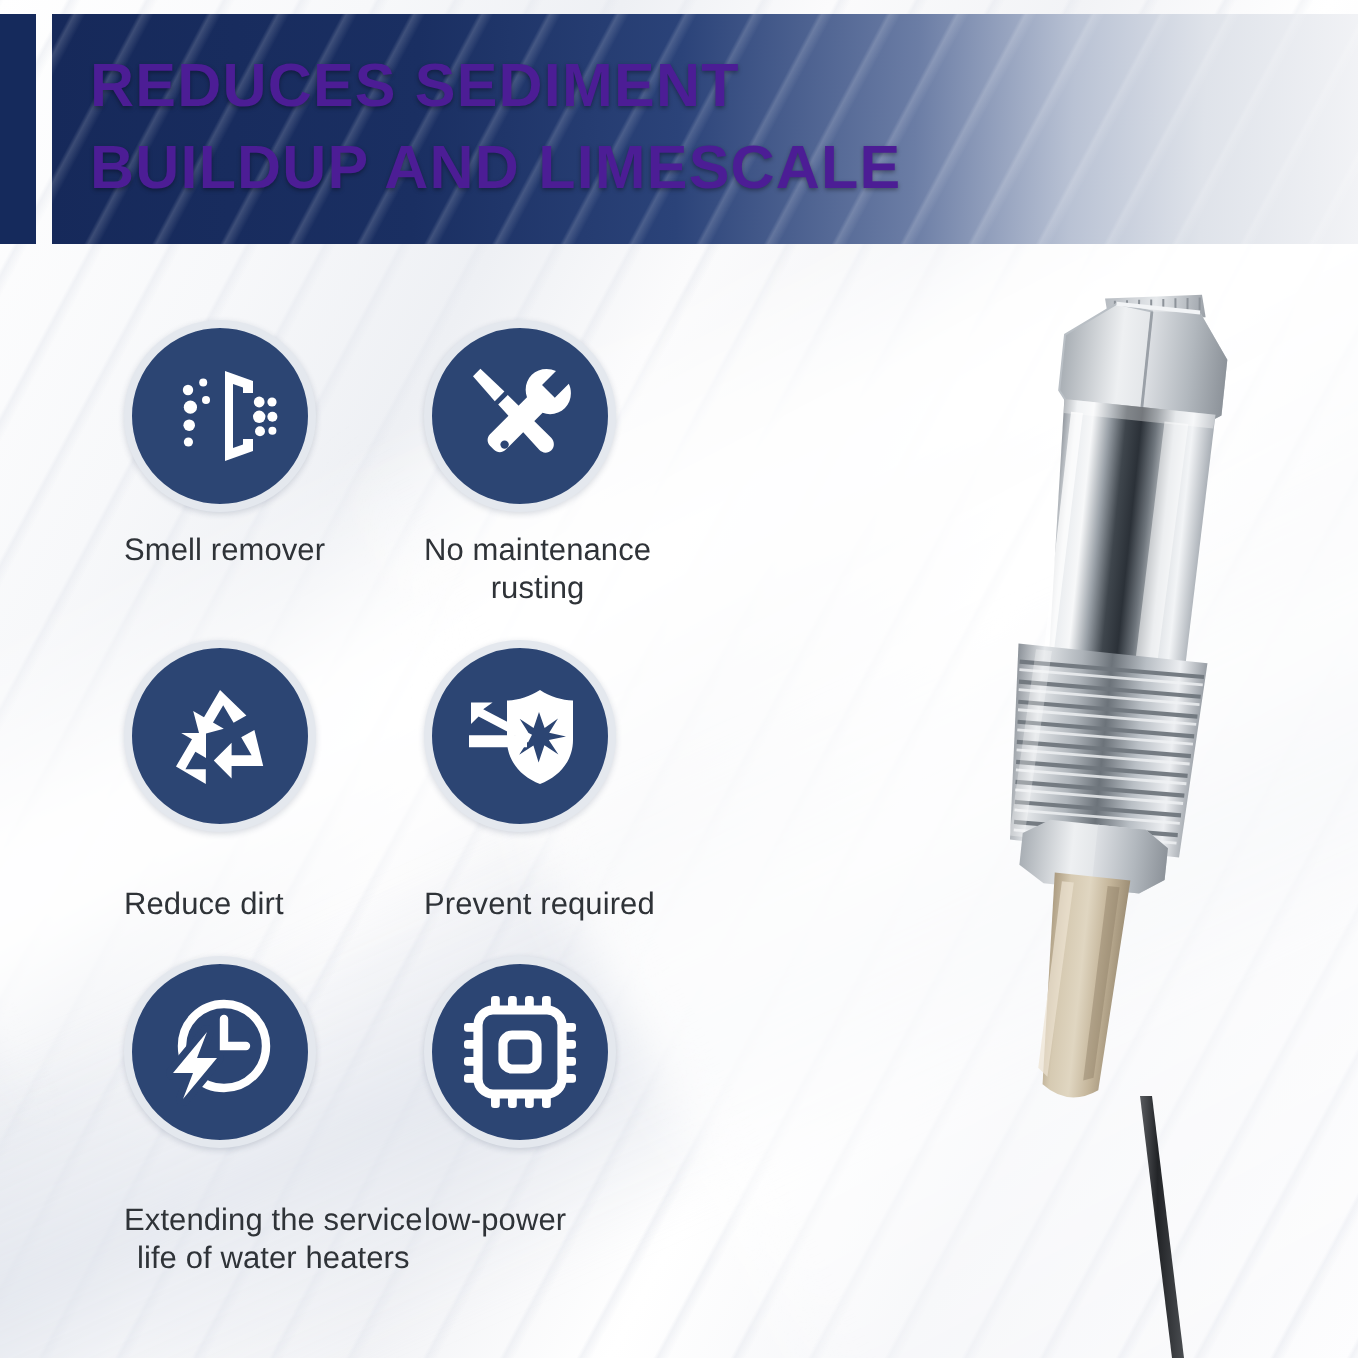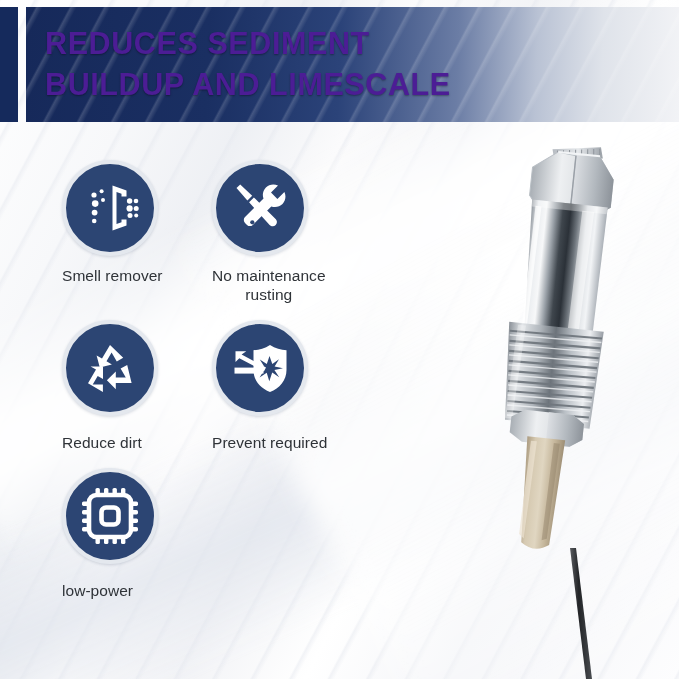--- a/index.html
+++ b/index.html
@@ -158,21 +158,21 @@
     border-radius: 50%;
     background: #2c4573;
     border: 4px solid #e4e8ee;
     display: flex;
     align-items: center;
     justify-content: center;
     box-shadow: 0 1px 3px rgba(40,55,90,.18);
   }
   .icon-circle svg { display: block; }
   .feature-label {
-    margin-top: 17px;
+    margin-top: 27px;
     text-align: center;
     color: #2f3338;
     font-size: 15.5px;
     line-height: 19px;
     letter-spacing: .05px;
     white-space: pre-line;
   }
   .feature-row.row-1 .feature-label { margin-top: 10px; }
 
   
@@ -286,20 +286,37 @@
             </g>
           </svg>
         </div>
         <div class="feature-label">Prevent required</div>
       </div>
 
     </div>
 
     <div class="feature-row row-3">
 
+      <div class="feature">
+        <div class="icon-circle">
+          <svg width="60" height="60" viewBox="0 0 60 60" aria-hidden="true">
+            <g fill="none" stroke="#ffffff" stroke-width="4.2">
+              <circle cx="32" cy="27" r="21"></circle>
+            </g>
+            <g fill="none" stroke="#ffffff" stroke-width="4.2" stroke-linecap="round">
+              <path d="M32 13.5 L32 27 L43 27"></path>
+            </g>
+
+            <path d="M23.5 20.0 L6.5 40.5 L16.5 40.5 L11.5 53.5 L28.5 33.0 L18.5 33.0 Z" fill="#2c4573" stroke="#2c4573" stroke-width="7" stroke-linejoin="round"></path>
+            <path d="M23.5 20.0 L6.5 40.5 L16.5 40.5 L11.5 53.5 L28.5 33.0 L18.5 33.0 Z" fill="#ffffff"></path>
+          </svg>
+        </div>
+        <div class="feature-label">Extending the service
+life of water heaters</div>
+      </div>
 
       <div class="feature">
         <div class="icon-circle">
           <svg width="56" height="56" viewBox="0 0 56 56" aria-hidden="true">
             <g fill="#ffffff">
 
               <rect x="13.5" y="0" width="4.4" height="9" rx="1.6"></rect>
               <rect x="22.0" y="0" width="4.4" height="9" rx="1.6"></rect>
               <rect x="30.5" y="0" width="4.4" height="9" rx="1.6"></rect>
               <rect x="39.0" y="0" width="4.4" height="9" rx="1.6"></rect>

